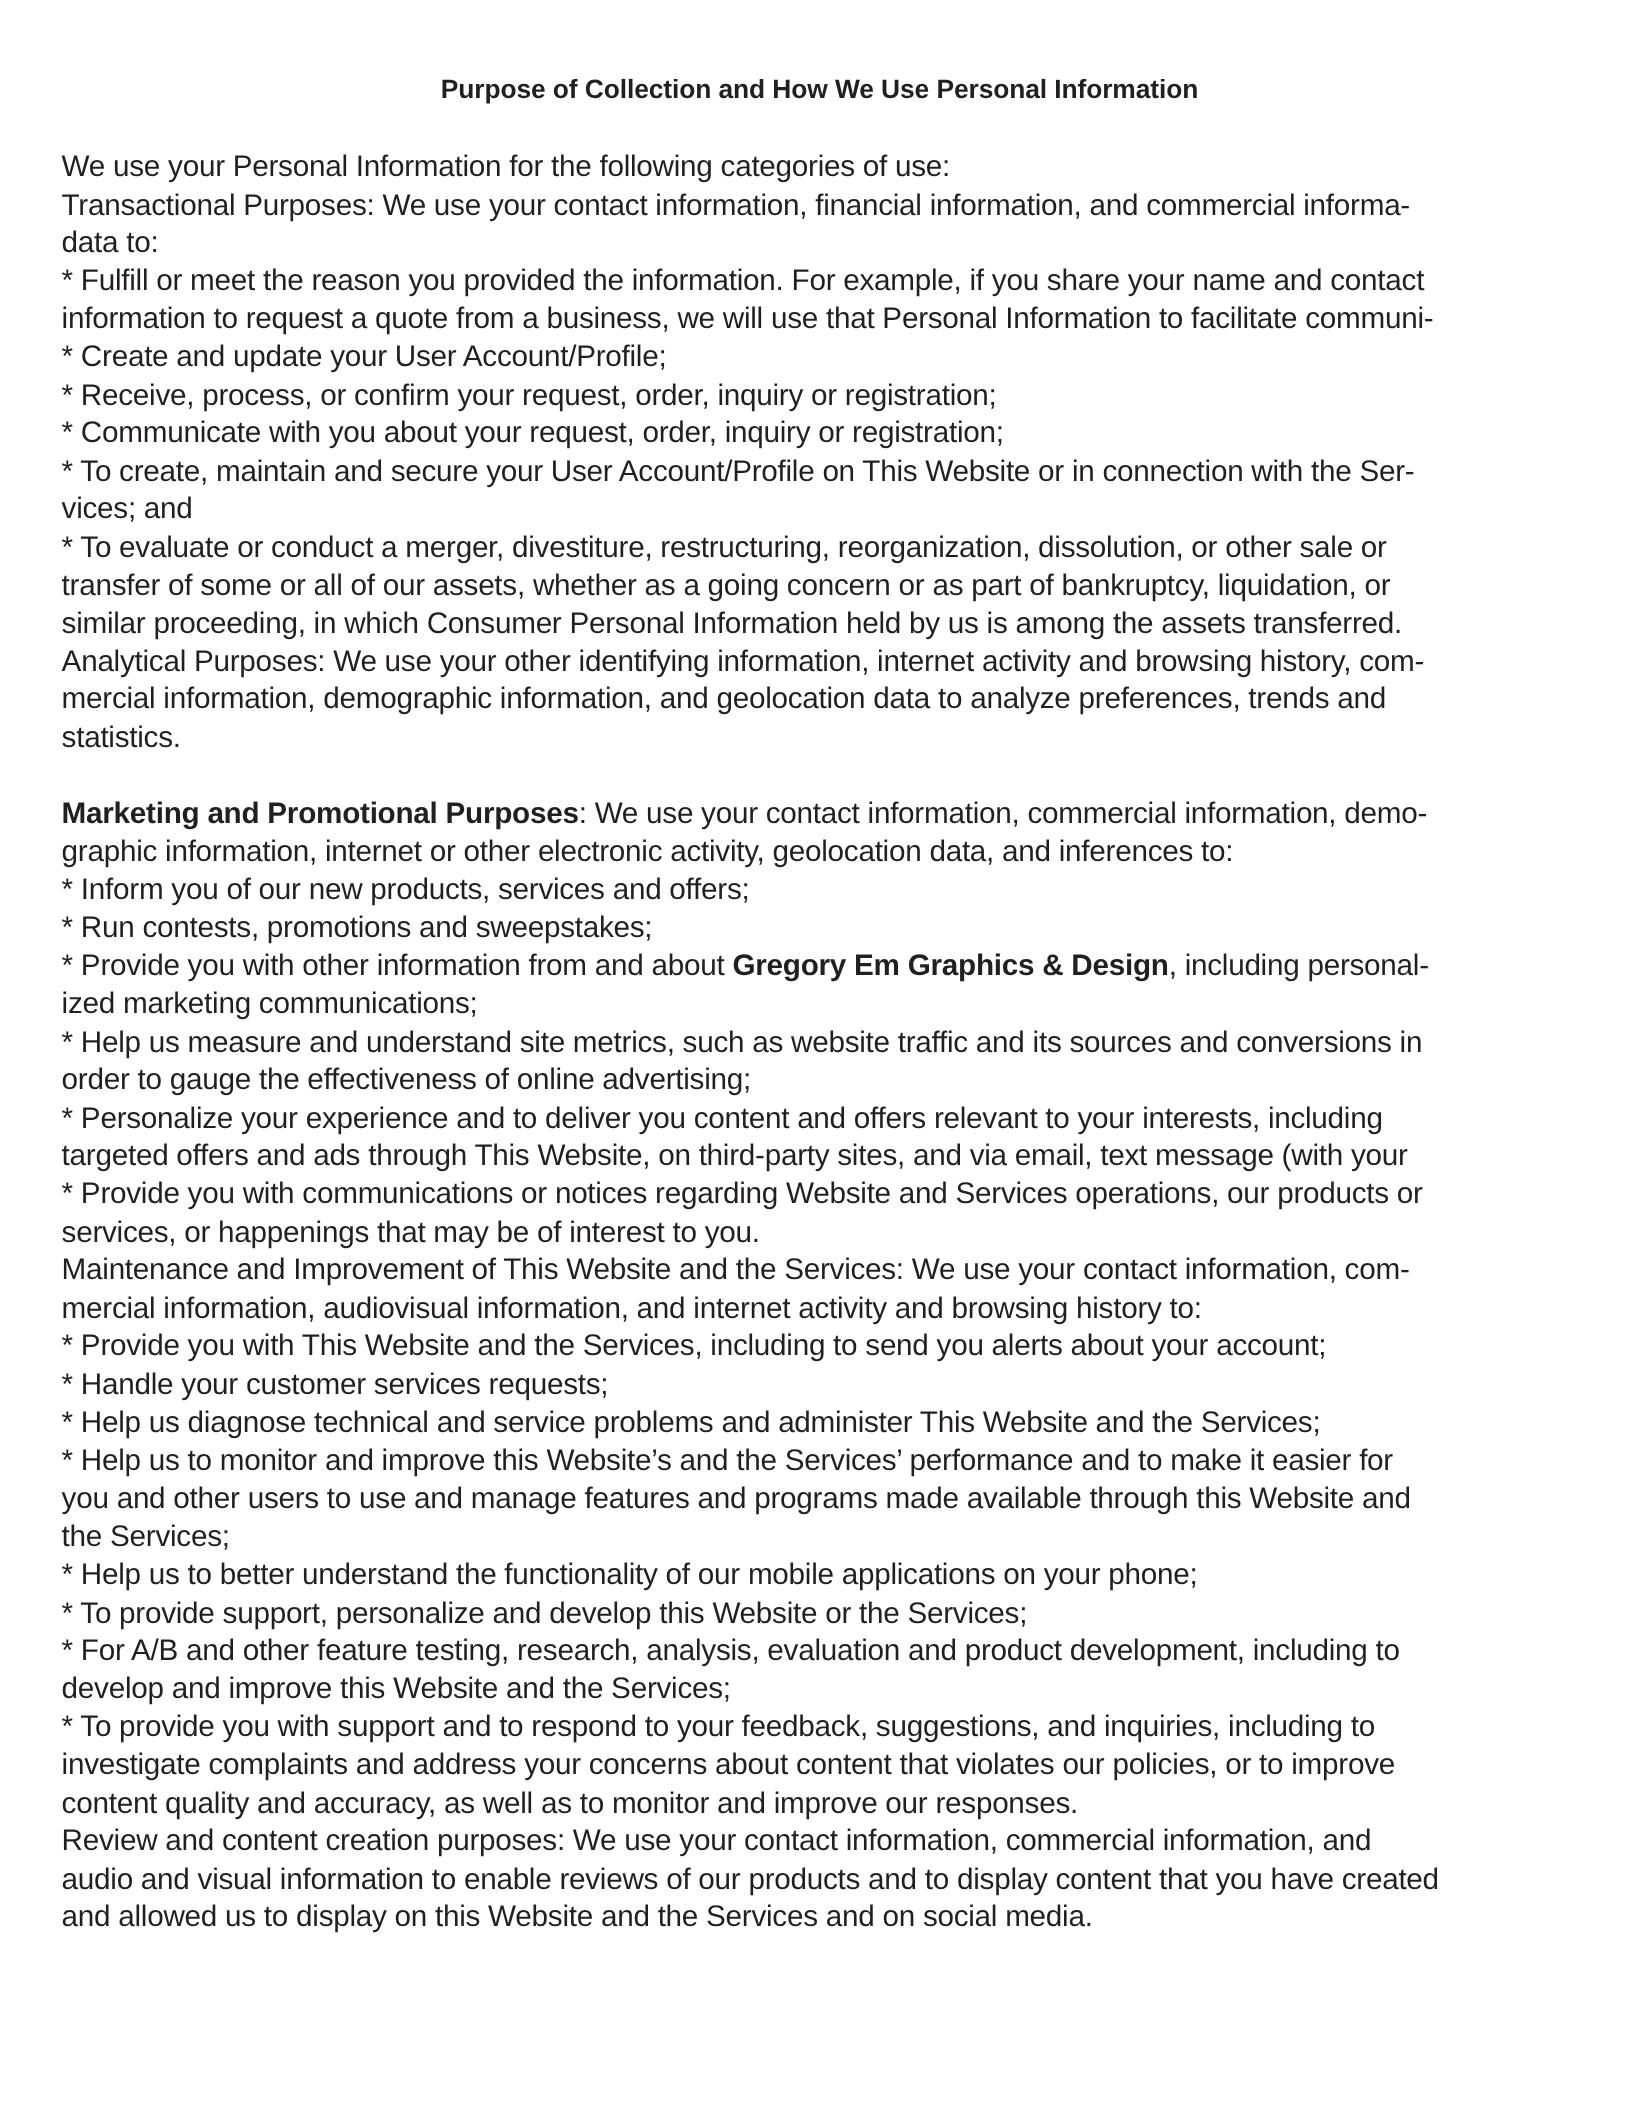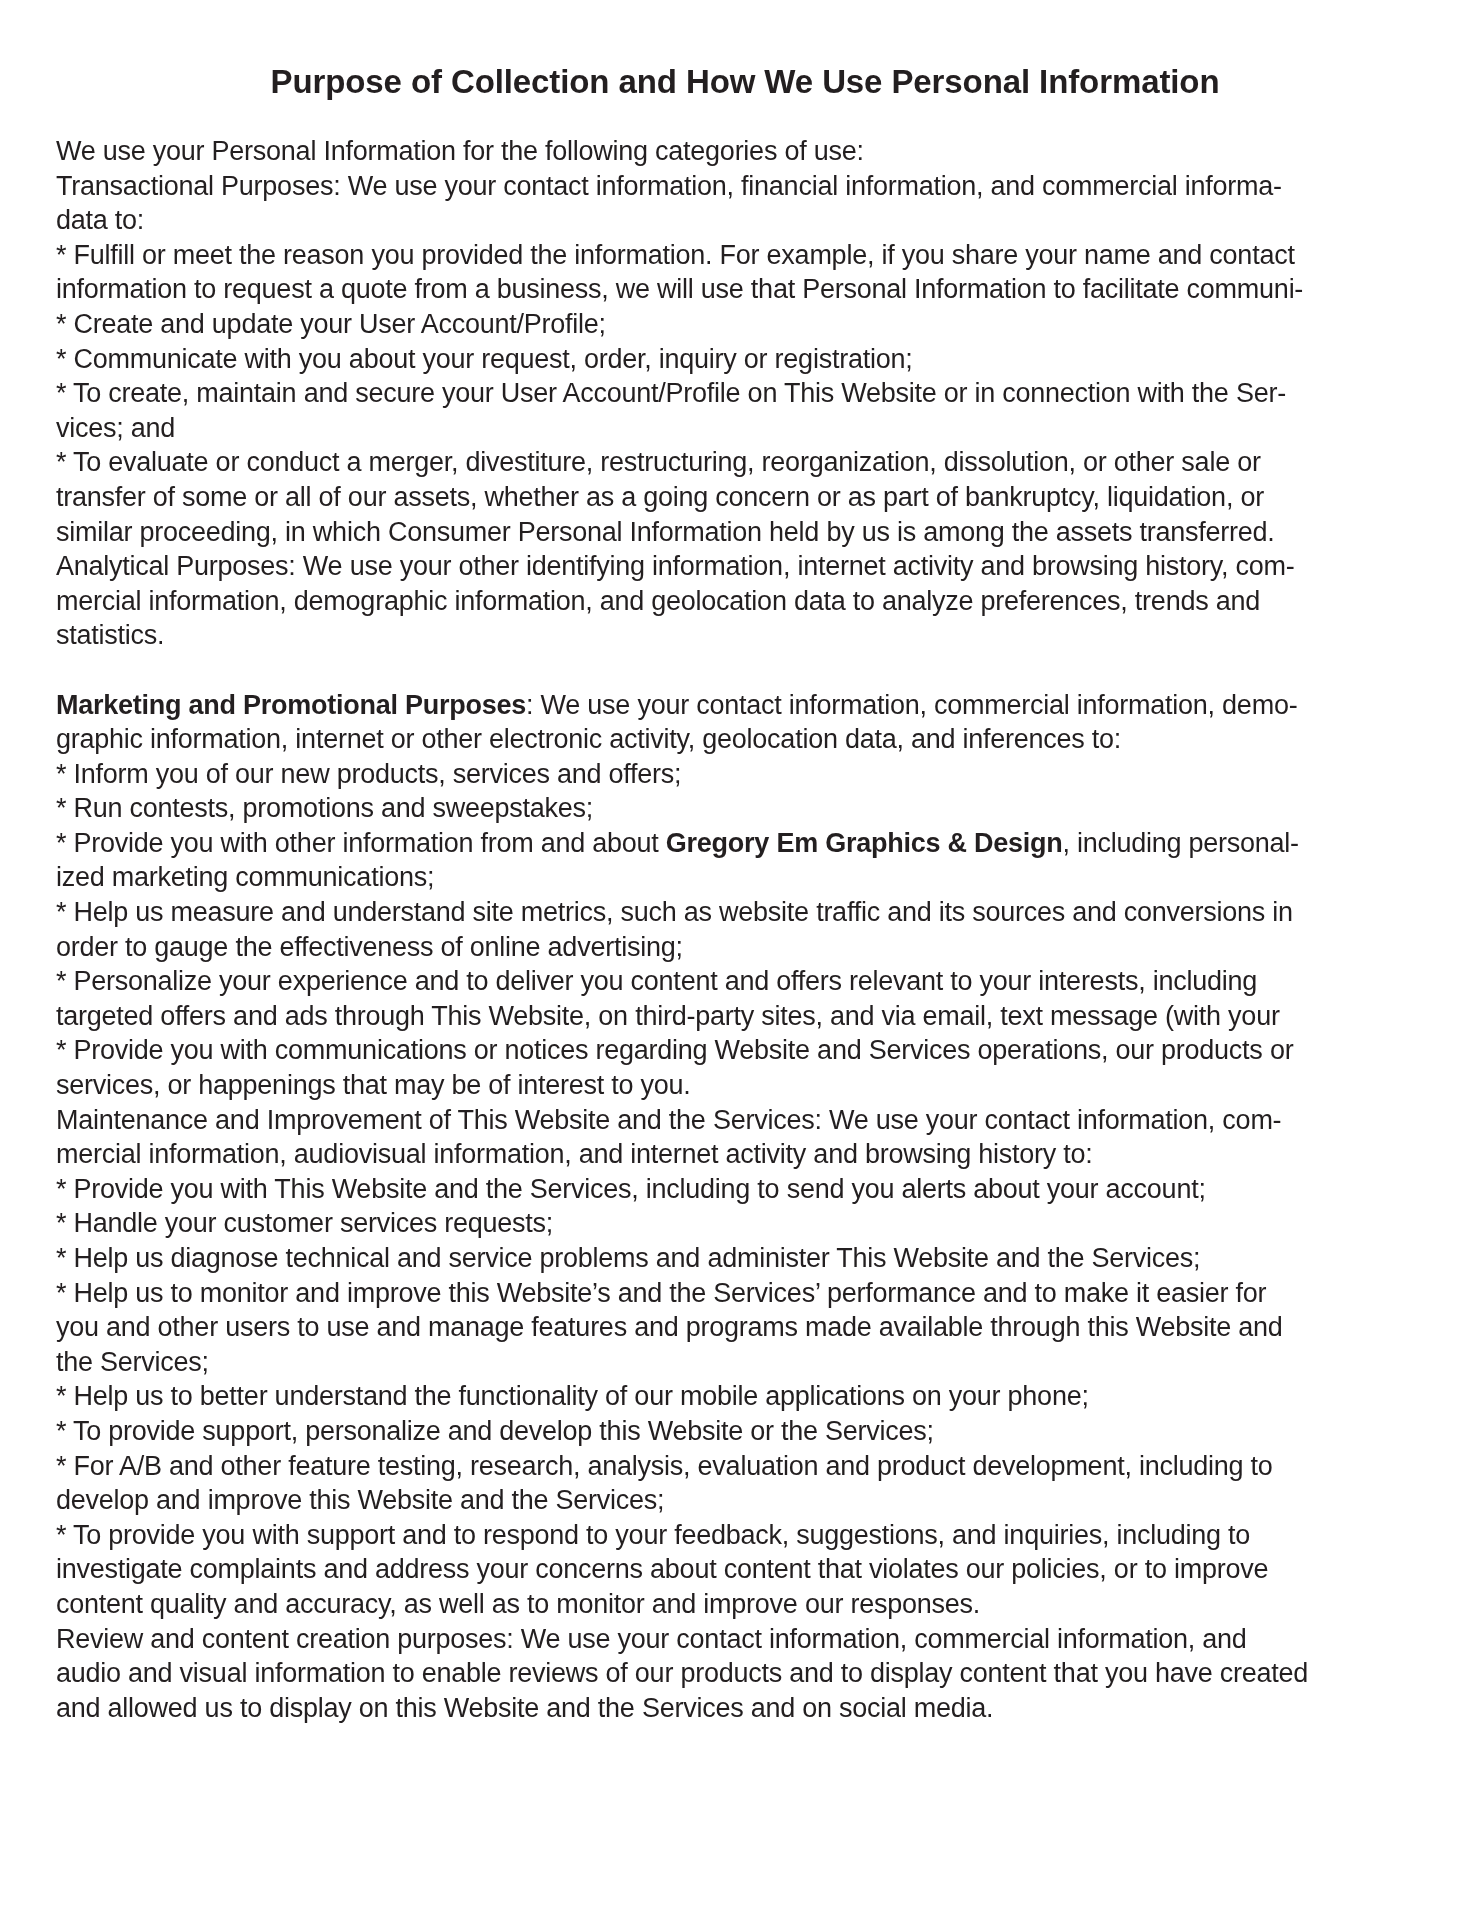--- a/index.html
+++ b/index.html
@@ -17,21 +17,21 @@
     }
     .page {
       position: absolute;
       left: 56px;
       top: 64px;
       width: 1378px;
     }
     .title {
       text-align: center;
       font-weight: bold;
-      font-size: 33px;
+      font-size: 24px;
       line-height: 36px;
       margin: 0 0 34px 0;
       letter-spacing: -0.1px;
     }
     .body-text {
       font-size: 27px;
       line-height: 34.6px;
       letter-spacing: -0.25px;
       word-spacing: 0px;
       margin-top: 16px;
@@ -53,20 +53,21 @@
   <h1 class="title">Purpose of Collection and How We Use Personal Information</h1>
 
   <div class="body-text">
     <div id="lines-a">
         <span class="line">We use your Personal Information for the following categories of use:</span>
         <span class="line">Transactional Purposes: We use your contact information, financial information, and commercial informa-</span>
         <span class="line">data to:</span>
         <span class="line">* Fulfill or meet the reason you provided the information. For example, if you share your name and contact</span>
         <span class="line">information to request a quote from a business, we will use that Personal Information to facilitate communi-</span>
         <span class="line">* Create and update your User Account/Profile;</span>
+        <span class="line">* Receive, process, or confirm your request, order, inquiry or registration;</span>
         <span class="line">* Communicate with you about your request, order, inquiry or registration;</span>
         <span class="line">* To create, maintain and secure your User Account/Profile on This Website or in connection with the Ser-</span>
         <span class="line">vices; and</span>
         <span class="line">* To evaluate or conduct a merger, divestiture, restructuring, reorganization, dissolution, or other sale or</span>
         <span class="line">transfer of some or all of our assets, whether as a going concern or as part of bankruptcy, liquidation, or</span>
         <span class="line">similar proceeding, in which Consumer Personal Information held by us is among the assets transferred.</span>
         <span class="line">Analytical Purposes: We use your other identifying information, internet activity and browsing history, com-</span>
         <span class="line">mercial information, demographic information, and geolocation data to analyze preferences, trends and</span>
         <span class="line">statistics.</span>
       </div>

